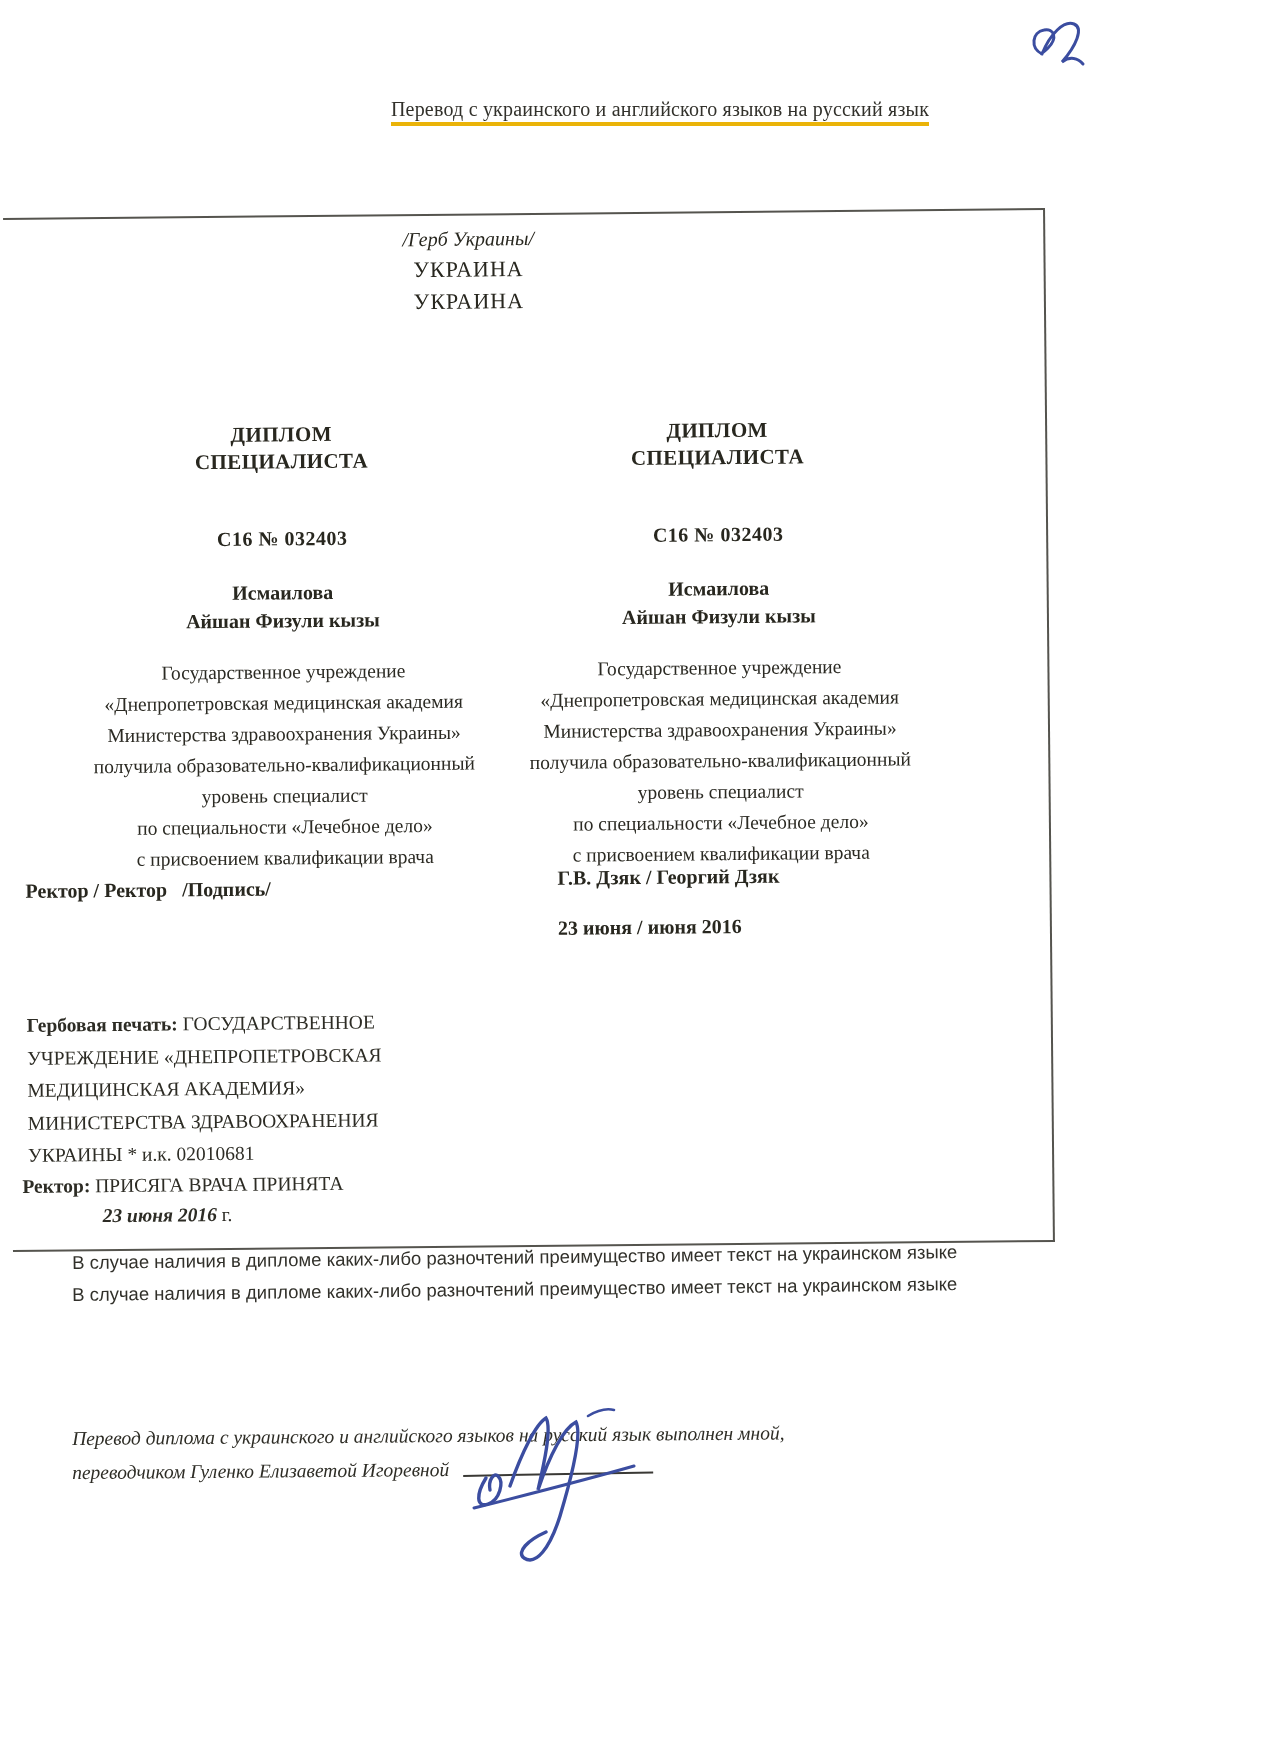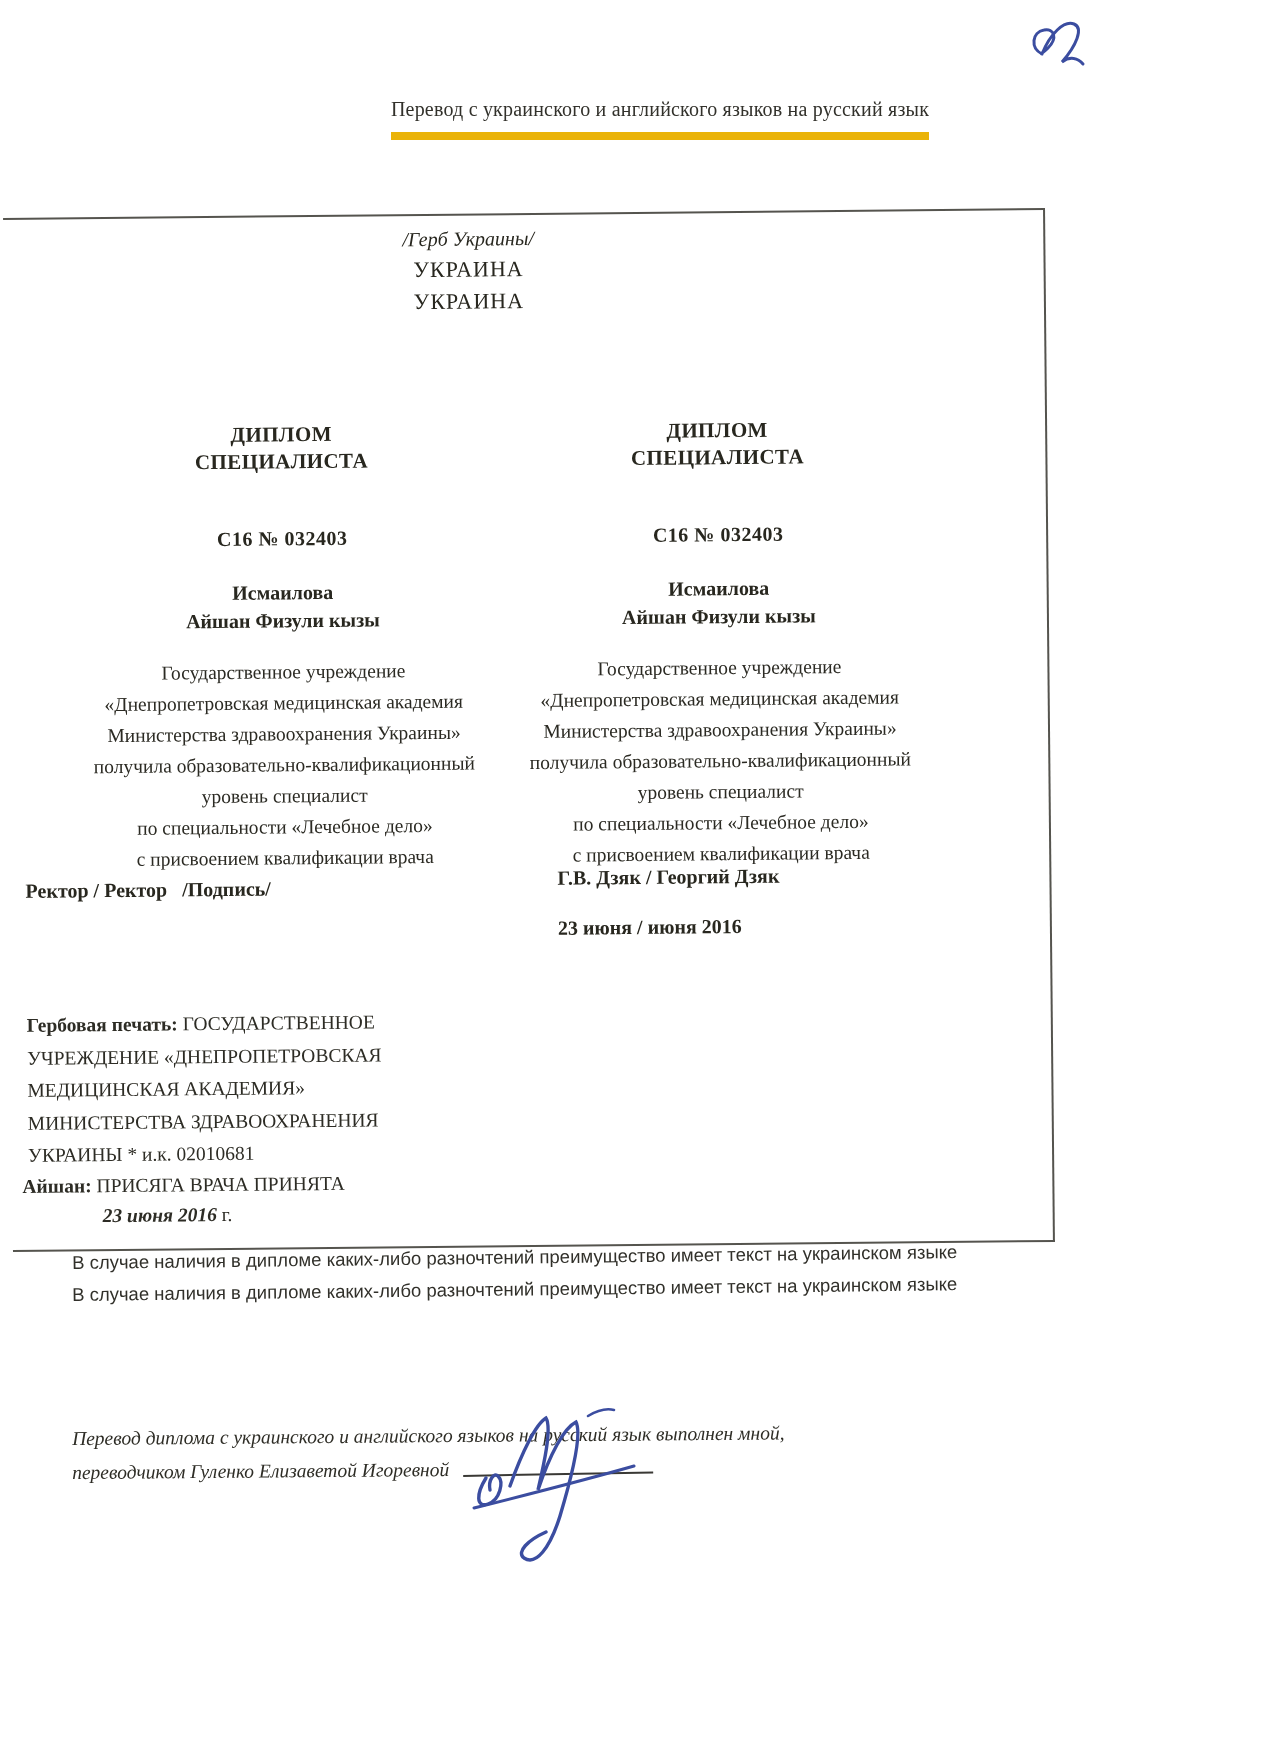--- a/index.html
+++ b/index.html
@@ -12,21 +12,21 @@
 
   
   .pagenum { left:1020px; top:8px; width:80px; height:80px; }
 
   
   .trans-header {
     left:300px; top:98px; width:720px; text-align:center;
     font-size:20px; letter-spacing:0.2px; color:#32312b;
   }
   .trans-header .u {
-    border-bottom:8px solid #eab308; padding-bottom:12px;margin-top:35px;
+    border-bottom:4px solid #eab308; padding-bottom:2px;margin-top:35px;
   }
 
   
   .doc-box {
     left:8px; top:213px; width:1040px; height:1030px;
     border-top:2px solid #55544e;
     border-right:2px solid #55544e;
     border-bottom:2px solid #55544e;
     transform:rotate(-0.55deg);
     transform-origin:50% 50%;
@@ -162,21 +162,21 @@
         <span class="lbl">Гербовая печать:</span><span> ГОСУДАРСТВЕННОЕ</span>
       </div>
       <div>УЧРЕЖДЕНИЕ «ДНЕПРОПЕТРОВСКАЯ</div>
       <div>МЕДИЦИНСКАЯ АКАДЕМИЯ»</div>
       <div>МИНИСТЕРСТВА ЗДРАВООХРАНЕНИЯ</div>
       <div>УКРАИНЫ * и.к. 02010681</div>
     </div>
 
     <div class="abs stamp-block">
       <div>
-        <span class="lbl">Айшан:</span><span> ПРИСЯГА ВРАЧА ПРИНЯТА</span>
+        <span class="lbl">Ректор:</span><span> ПРИСЯГА ВРАЧА ПРИНЯТА</span>
       </div>
       <div class="date-row">
         <span class="date">23 июня 2016</span><span> г.</span>
       </div>
     </div>
 
   </div>
 
   <div class="abs discrepancy disc1">В случае наличия в дипломе каких-либо разночтений преимущество имеет текст на украинском языке</div>
   <div class="abs discrepancy disc2">В случае наличия в дипломе каких-либо разночтений преимущество имеет текст на украинском языке</div>

